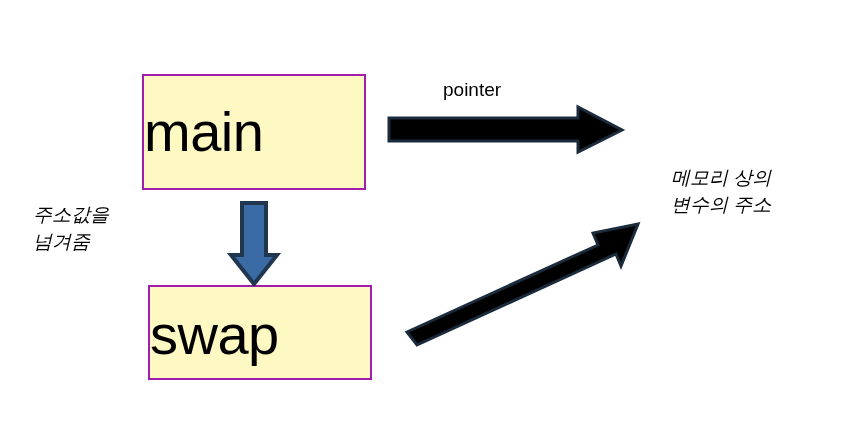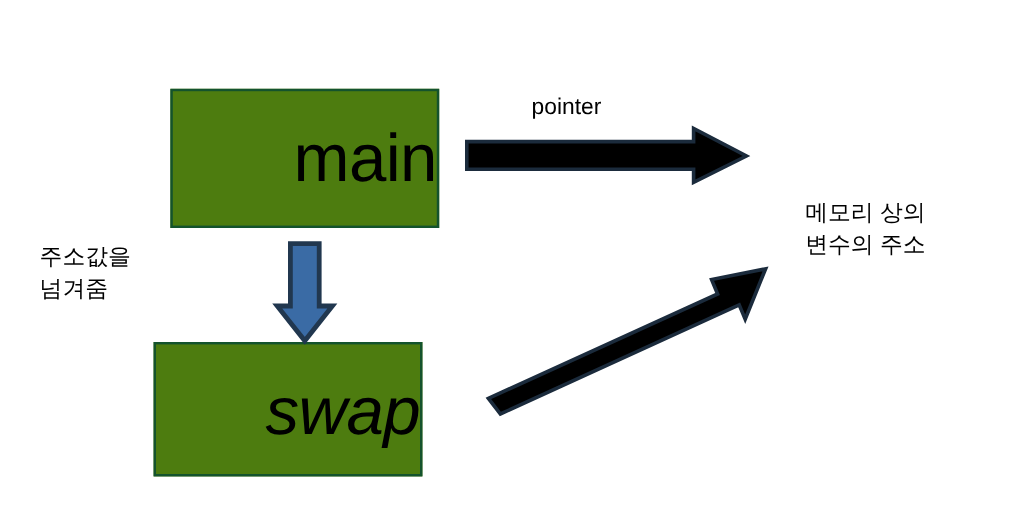--- a/index.html
+++ b/index.html
@@ -13,45 +13,46 @@
     height: 426px;
     background: #ffffff;
     overflow: hidden;
     font-family: "Liberation Sans", "DejaVu Sans", sans-serif;
   }
 
   
   .fn-box {
     position: absolute;
     box-sizing: border-box;
-    background: #4d7c0f;
-    border: 2px solid #14532d;
+    background: #fef9c3;
+    border: 2px solid #a21caf;
     display: flex;
     align-items: center;
-    justify-content: flex-end;
+    justify-content: flex-start;
   }
   .fn-box-label {
     font-size: 56px;
     line-height: 1;
     color: #000000;
     font-weight: 400;
     letter-spacing: -0.5px;
   }
   #box-main  { left: 142px; top: 74px;  width: 224px; height: 116px; }
-  #box-swap  { left: 128px; top: 285px; width: 224px; height: 112px; font-style: italic; }
+  #box-swap  { left: 148px; top: 285px; width: 224px; height: 95px; }
   #box-swap .fn-box-label { position: relative; top: 2px; }
 
   
   .annot {
     position: absolute;
     color: #000000;
     font-size: 19px;
     line-height: 27px;
     white-space: pre-line;
     letter-spacing: 0px;
+    font-style: italic;
   }
   #annot-left  { left: 33px;  top: 201px; }
   #annot-right { left: 671px; top: 164px; }
 
   #label-pointer {
     position: absolute;
     left: 443px;
     top: 78px;
     font-size: 19px;
     line-height: 24px;

